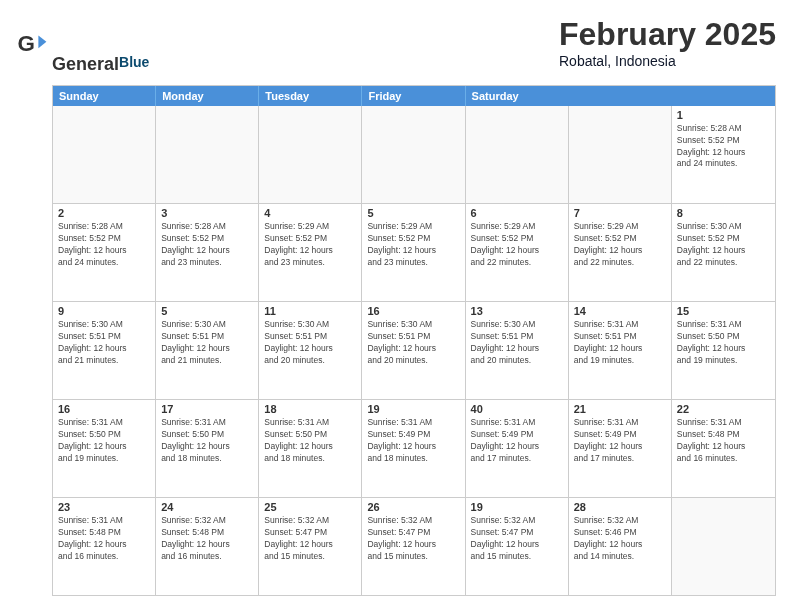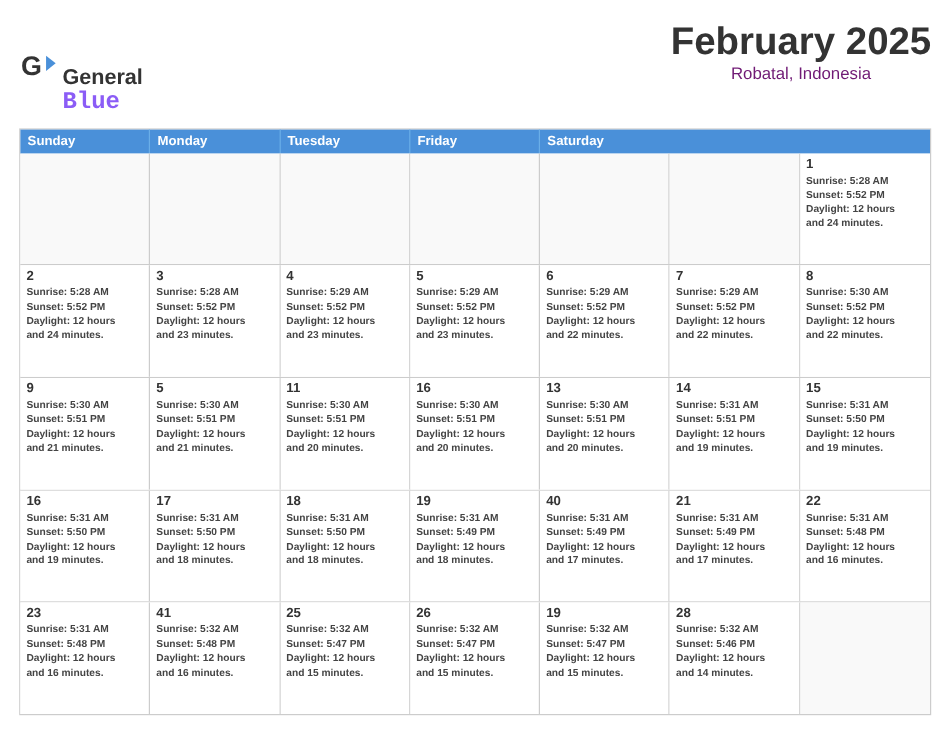--- a/index.html
+++ b/index.html
@@ -22,57 +22,57 @@
       justify-content: space-between;
       align-items: flex-start;
       margin-bottom: 10px;
     }
     .logo {
       display: flex;
       align-items: center;
     }
     .logo-text {
       display: flex;
-      flex-direction: column;
+      flex-direction: row;
       line-height: 1.1;
       margin-top: 39px;
     }
     .logo-general {
       font-size: 18px;
       font-weight: bold;
       color: #333;
     }
     .logo-blue {
-      font-size: 20px;
-      font-weight: bold;
-      color: #8b5cf6;
-      font-family: Liberation Mono, monospace;
+      font-size: 14px;
+      font-weight: bold;
+      color: #0c4a6e;
     }
     .logo-icon {
       width: 32px;
       height: 32px;
       margin-right: 4px;
     }
     .title-area {
-      text-align: center;
+      text-align: left;
     }
     .month-title {
       font-size: 32px;
       font-weight: bold;
       color: #333;
     }
     .location {
       font-size: 14px;
-      color: #701a75;
+      color: #0f172a;
     }
     .calendar {
       flex: 1;
       display: flex;
       flex-direction: column;
       border: 1px solid #ccc;
+      margin-left: 36px;
     }
     .cal-header {
       display: grid;
       grid-template-columns: repeat(7, 1fr);
       background: #4a90d9;
     }
     .cal-header-cell {
       color: #fff;
       font-size: 11px;
       font-weight: bold;
@@ -106,21 +106,20 @@
     .cell-day {
       font-size: 11px;
       font-weight: bold;
       color: #333;
       margin-bottom: 2px;
     }
     .cell-info {
       font-size: 8.5px;
       color: #444;
       line-height: 1.4;
-      font-weight: bold;
     }
   </style>
 </head>
 <body>
 
 <div class="page">
   <div class="header">
     <div class="logo">
       <svg class="logo-icon" viewBox="0 0 40 40">
         <text x="2" y="28" font-size="28" font-weight="bold" fill="#333">G</text>
@@ -316,21 +315,21 @@
         </div>
         <div class="cal-row">
           <div class="cal-cell">
             <div class="cell-day">23</div>
             <div class="cell-info" style="white-space: pre-line;">Sunrise: 5:31 AM
 Sunset: 5:48 PM
 Daylight: 12 hours
 and 16 minutes.</div>
           </div>
           <div class="cal-cell">
-            <div class="cell-day">41</div>
+            <div class="cell-day">24</div>
             <div class="cell-info" style="white-space: pre-line;">Sunrise: 5:32 AM
 Sunset: 5:48 PM
 Daylight: 12 hours
 and 16 minutes.</div>
           </div>
           <div class="cal-cell">
             <div class="cell-day">25</div>
             <div class="cell-info" style="white-space: pre-line;">Sunrise: 5:32 AM
 Sunset: 5:47 PM
 Daylight: 12 hours

